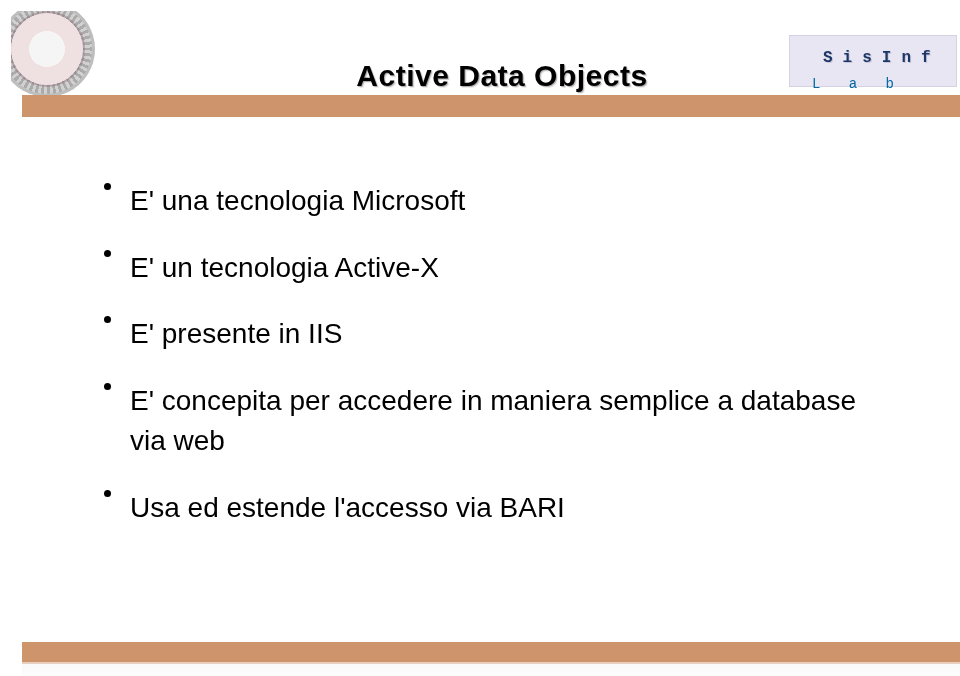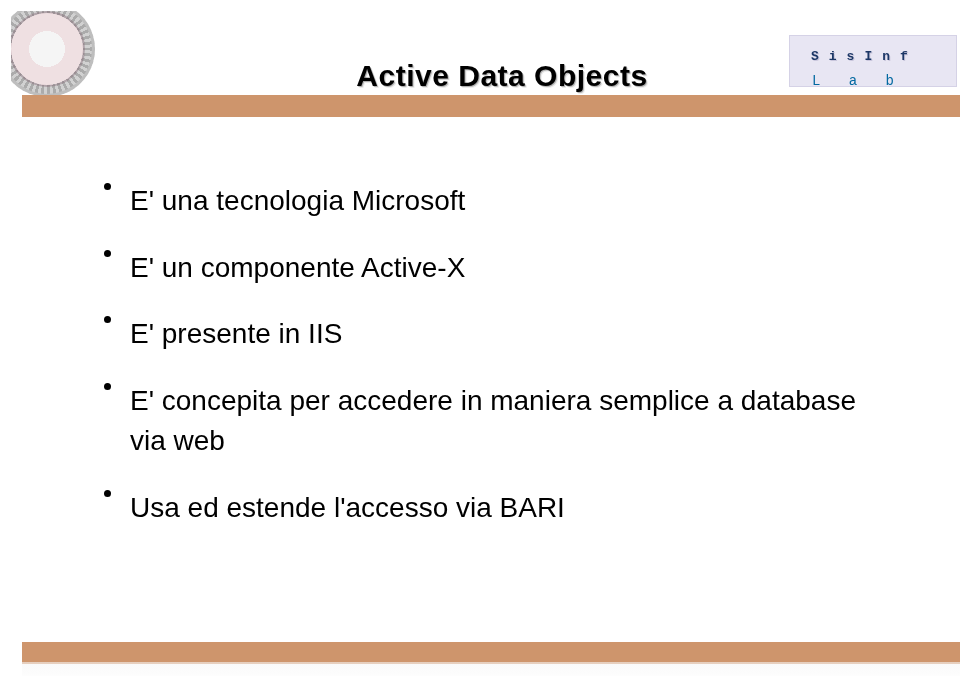--- a/index.html
+++ b/index.html
@@ -45,25 +45,26 @@
     position: absolute;
     right: 14px; top: 2px;
     width: 168px; height: 52px;
     background: #E8E6F3;
     border: 1px solid #d5d2e6;
     font-family: "Courier New", monospace;
   }
   .logo .line1 {
     color: #1c3766;
     font-weight: bold;
-    font-size: 13px;
+    font-size: 16px;
     letter-spacing: 10px;
     padding: 2px 0 0 10px;
     text-shadow: 1px 1px 0 #c9c6dc;
     white-space: nowrap;
+    margin-left: 12px;
   }
   .logo .line2 {
     color: #0369a1;
     font-size: 14px;
     letter-spacing: 10px;
     padding-right: 14px;
     margin-top: -2px;
     white-space: nowrap;
   }
   .logo .line3 {
@@ -150,21 +151,21 @@
       <div class="line3">POLITECNICO DI BARI</div>
     </div>
     <div class="dee">DEE</div>
   </div>
 
   <div class="hr-top"></div>
 
   <div class="content">
     <ul>
       <li>E' una tecnologia Microsoft</li>
-      <li>E' un componente Active-X</li>
+      <li>E' un tecnologia Active-X</li>
       <li>E' presente in IIS</li>
       <li>E' concepita per accedere in maniera semplice a database via web</li>
       <li>Usa ed estende l'accesso via BARI</li>
     </ul>
   </div>
 
   <div class="hr-bottom"></div>
   <div class="footer-shadow"></div>
 </div>
 

